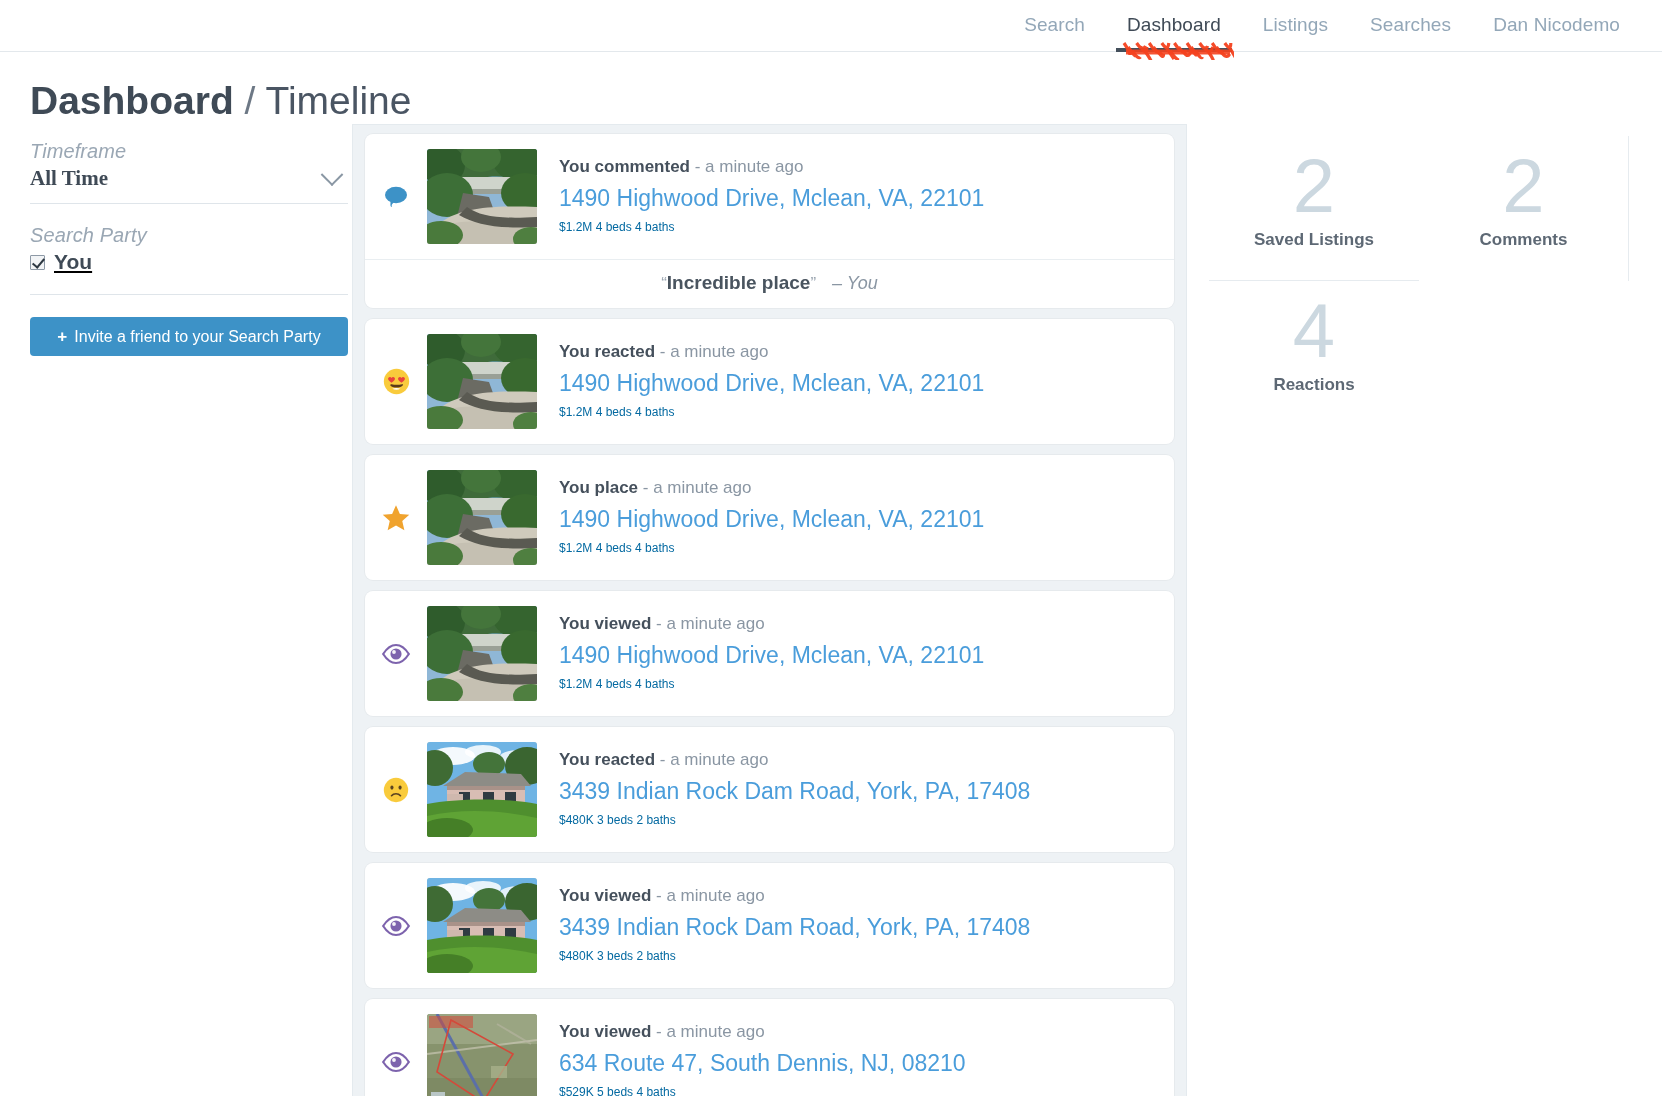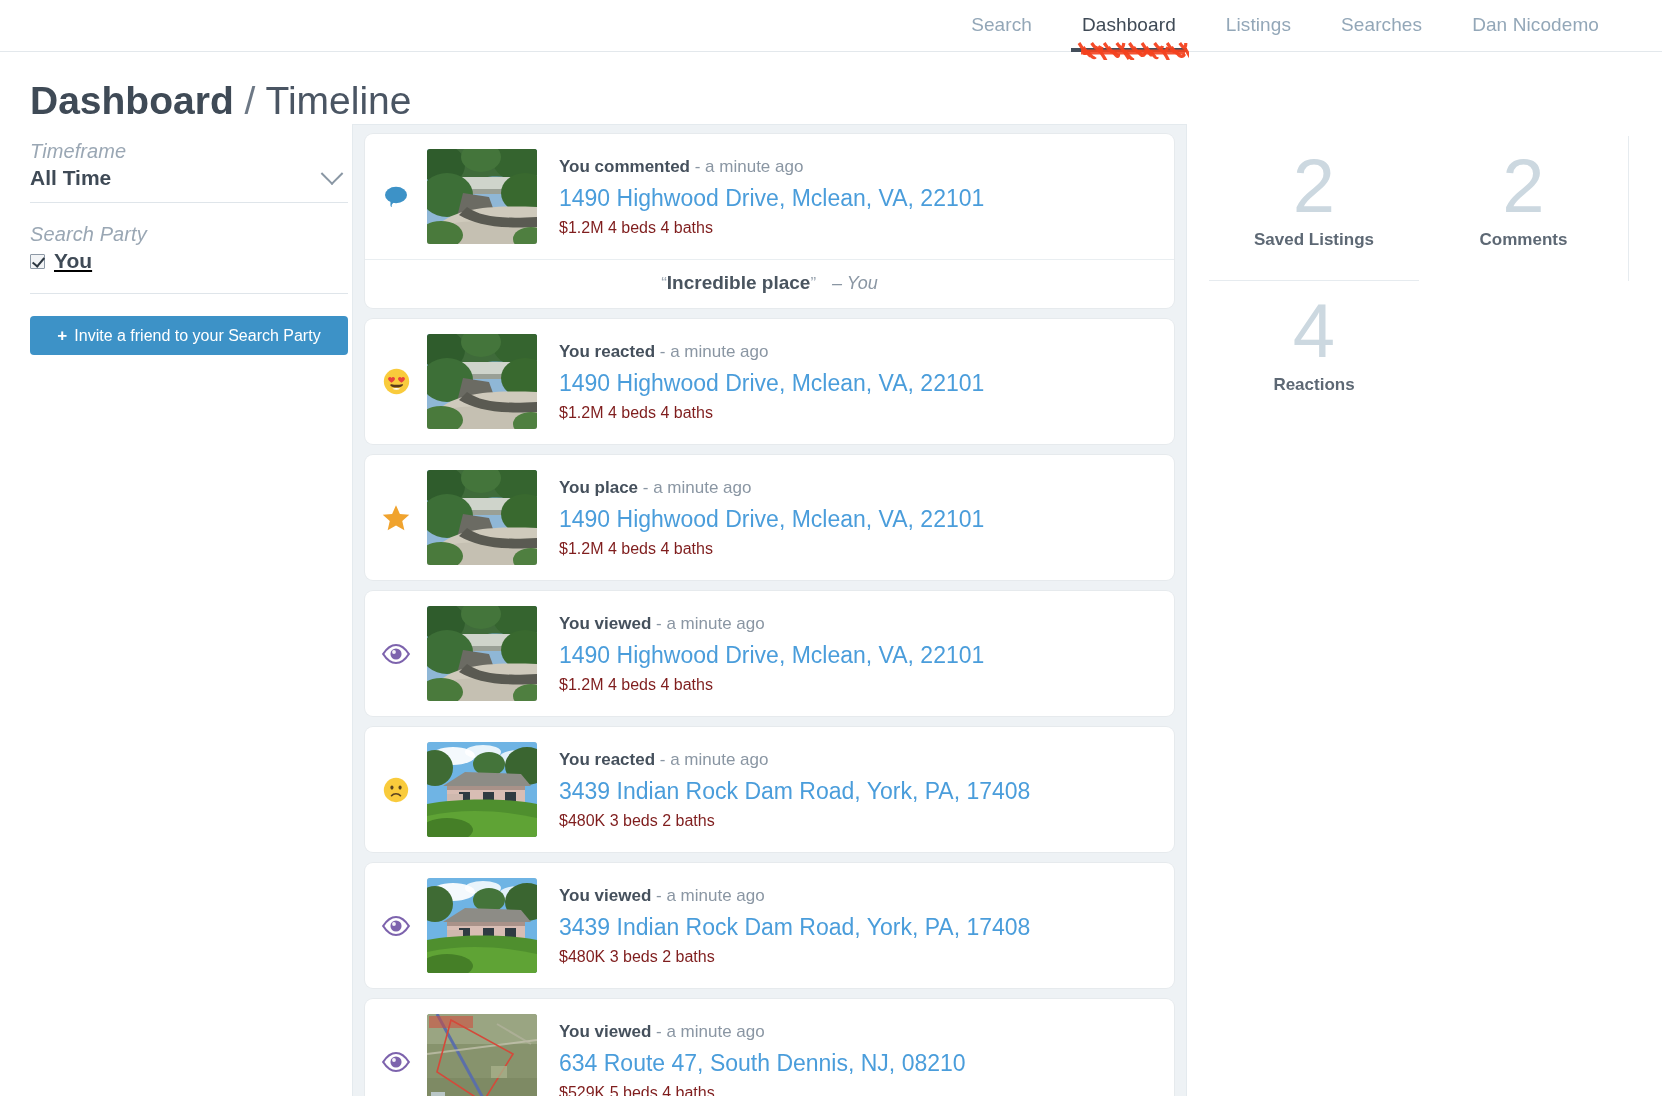--- a/index.html
+++ b/index.html
@@ -13,25 +13,25 @@
 
   
   .topbar {
     position: relative;
     height: 52px;
     background: #ffffff;
     border-bottom: 1px solid #e3e8ec;
   }
   .nav {
     position: absolute;
-    right: 42px;
+    right: 21px;
     top: 12px;
     display: flex;
     align-items: flex-start;
-    gap: 8px;
+    gap: 0px;
   }
   .nav-item {
     position: relative;
     padding: 0 21px;
     font-size: 19px;
     line-height: 26px;
     color: #93a7b8;
     letter-spacing: 0.1px;
     cursor: pointer;
     white-space: nowrap;
@@ -103,20 +103,21 @@
     justify-content: space-between;
     border-bottom: 1px solid #dfe5ea;
     padding-bottom: 12px;
     width: 318px;
     cursor: pointer;
   }
   .select-value {
     font-size: 21px;
     font-weight: 700;
     color: #3f4a56;
+    font-family: Liberation Serif, serif;
   }
   .chev {
     width: 16px; height: 16px;
     border-right: 2.5px solid #8a97a4;
     border-bottom: 2.5px solid #8a97a4;
     transform: rotate(45deg) translate(-3px,-3px);
     margin-right: 8px;
   }
   .sp-block { margin-top: 20px; }
   .sp-row {
@@ -205,22 +206,22 @@
   }
   .meta b { color: #45505c; font-weight: 700; }
   .addr {
     font-size: 23px;
     color: #4a9ddb;
     line-height: 30px;
     cursor: pointer;
     margin-bottom: 4px;
   }
   .facts {
-    font-size: 16px;
-    color: #7f1d1d;
+    font-size: 12px;
+    color: #0369a1;
     line-height: 21px;
   }
   .comment-row {
     border-top: 1px solid #e9eef1;
     padding: 12px 0 14px 0;
     text-align: center;
     font-size: 19px;
     color: #49545f;
   }
   .comment-row .q { color: #9aa5b0; font-size: 17px; }

